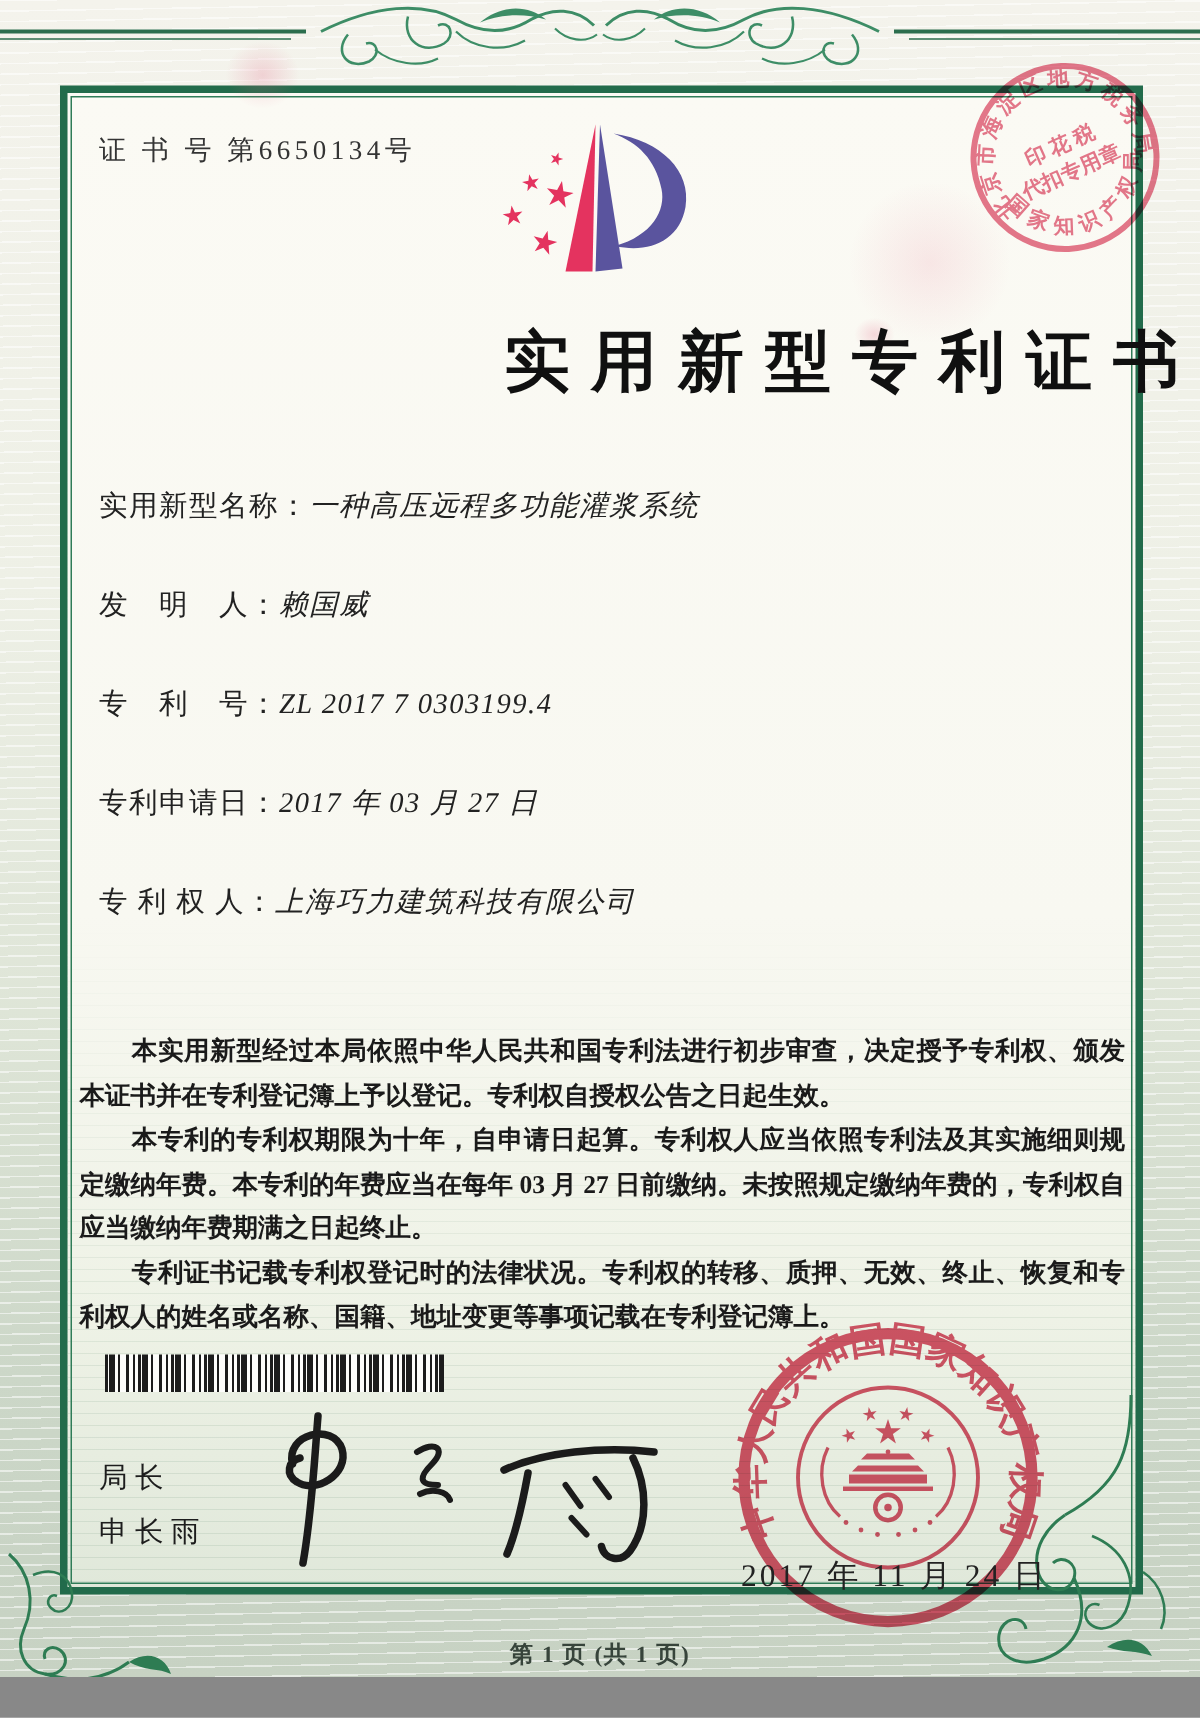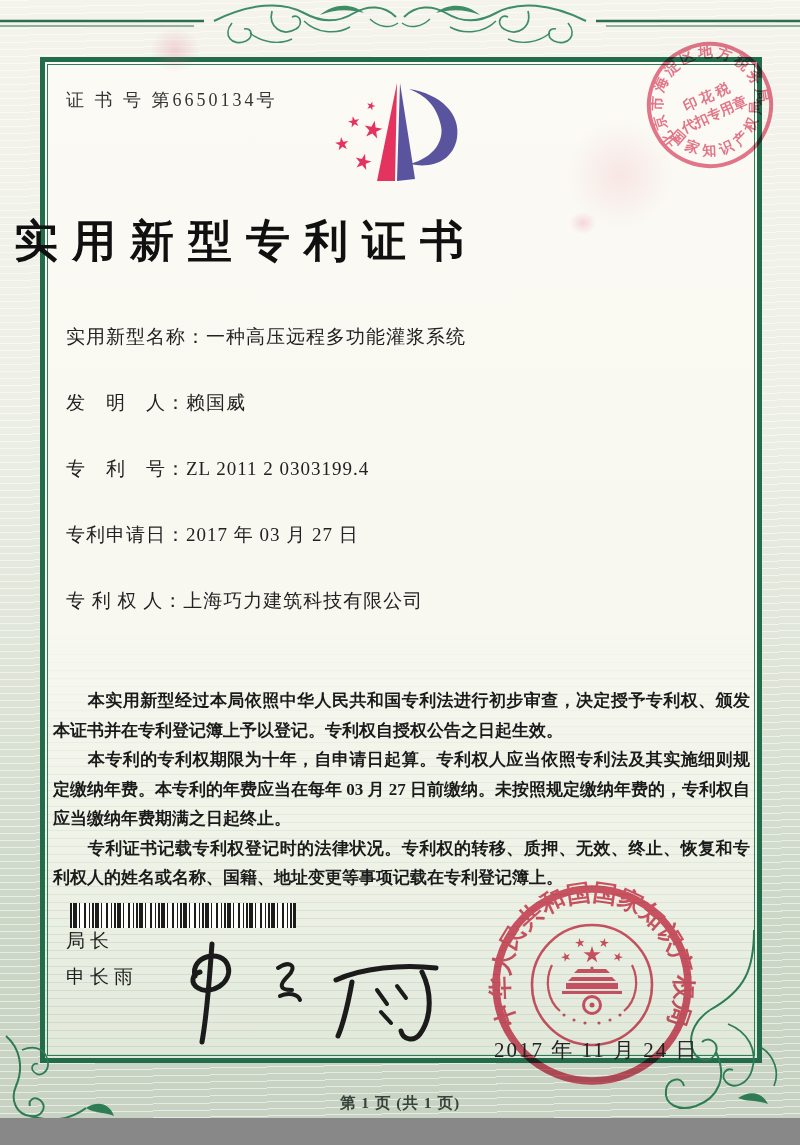--- a/index.html
+++ b/index.html
@@ -22,35 +22,35 @@
   
   .smudge{position:absolute;pointer-events:none;z-index:3;}
   .s1{left:140px;top:18px;width:70px;height:64px;opacity:.5;
       background:radial-gradient(closest-side,rgba(226,96,130,.45),rgba(226,96,130,0) 70%);}
   .s2{left:545px;top:100px;width:150px;height:150px;opacity:.35;transform:rotate(18deg);
       background:radial-gradient(closest-side,rgba(228,110,140,.40),rgba(228,110,140,0) 72%);}
   .s3{left:565px;top:208px;width:36px;height:30px;opacity:.45;
       background:radial-gradient(closest-side,rgba(226,96,130,.5),rgba(226,96,130,0) 75%);}
   .cert-no{position:absolute;left:66px;top:88px;z-index:4;font-size:18px;letter-spacing:3px;color:#343434;}
   .logo{position:absolute;left:325px;top:76px;z-index:4;}
-  .title{position:absolute;left:0;top:212px;width:100%;z-index:4;margin:0;text-align:left;
+  .title{position:absolute;left:0;top:212px;width:100%;z-index:4;margin:0;text-align:right;
     font-size:44px;font-weight:bold;color:#101010;letter-spacing:14px;text-indent:14px;
     font-family:"Liberation Serif","DejaVu Serif",serif;}
   .fields{position:absolute;left:66px;top:324px;z-index:4;}
   .frow{height:24px;margin-bottom:42px;font-size:19px;color:#222;white-space:nowrap;}
   .flabel{letter-spacing:1px;}
-  .fvalue{letter-spacing:1px;}
+  .fvalue{letter-spacing:1px;font-style:italic;}
   .paras{position:absolute;left:53px;top:686px;width:697px;z-index:4;color:#1a1a1a;font-weight:bold;}
   .paras p{margin:0;font-size:17px;line-height:29.5px;text-indent:2.05em;text-align:justify;}
   .barcode{position:absolute;left:70px;top:903px;width:226px;height:25px;z-index:4;
     background:repeating-linear-gradient(90deg,
       #1c1c1c 0 2px,#fdfdfb 2px 3px,#1c1c1c 3px 7px,#fdfdfb 7px 9px,
       #1c1c1c 9px 10px,#fdfdfb 10px 14px,#1c1c1c 14px 16px,#fdfdfb 16px 19px,
       #1c1c1c 19px 20px,#fdfdfb 20px 22px);}
-  .issuer{position:absolute;left:66px;top:928px;z-index:5;font-size:19px;color:#1d1d1d;letter-spacing:5px;}
+  .issuer{position:absolute;left:66px;top:972px;z-index:5;font-size:19px;color:#1d1d1d;letter-spacing:5px;}
   .issuer .line2{margin-top:10px;}
   .sig{position:absolute;left:150px;top:938px;z-index:5;}
   .taxstamp{position:absolute;left:642px;top:37px;width:136px;height:136px;z-index:6;
     transform:rotate(-24deg);opacity:.85;mix-blend-mode:multiply;}
   .bigseal{position:absolute;left:484px;top:877px;width:216px;height:216px;z-index:5;
     opacity:.9;mix-blend-mode:multiply;}
   .sealdate{position:absolute;left:494px;top:1036px;z-index:6;font-size:21px;letter-spacing:2px;color:#222;}
   .footer{position:absolute;left:0;top:1093px;width:100%;z-index:4;text-align:center;
     font-size:15.5px;letter-spacing:1px;color:#37443b;font-weight:bold;}
   .bottomline{position:absolute;left:30px;right:30px;top:1127px;height:3.5px;background:#2c6e4e;z-index:3;}
@@ -112,21 +112,21 @@
   <h1 class="title">实用新型专利证书</h1>
 
   <div class="fields">
     <div class="frow">
       <span class="flabel">实用新型名称：</span><span class="fvalue">一种高压远程多功能灌浆系统</span>
     </div>
     <div class="frow">
       <span class="flabel">发　明　人：</span><span class="fvalue">赖国威</span>
     </div>
     <div class="frow">
-      <span class="flabel">专　利　号：</span><span class="fvalue">ZL 2011 2 0303199.4</span>
+      <span class="flabel">专　利　号：</span><span class="fvalue">ZL 2017 7 0303199.4</span>
     </div>
     <div class="frow">
       <span class="flabel">专利申请日：</span><span class="fvalue">2017 年 03 月 27 日</span>
     </div>
     <div class="frow">
       <span class="flabel">专 利 权 人：</span><span class="fvalue">上海巧力建筑科技有限公司</span>
     </div>
   </div>
 
   <div class="paras">

